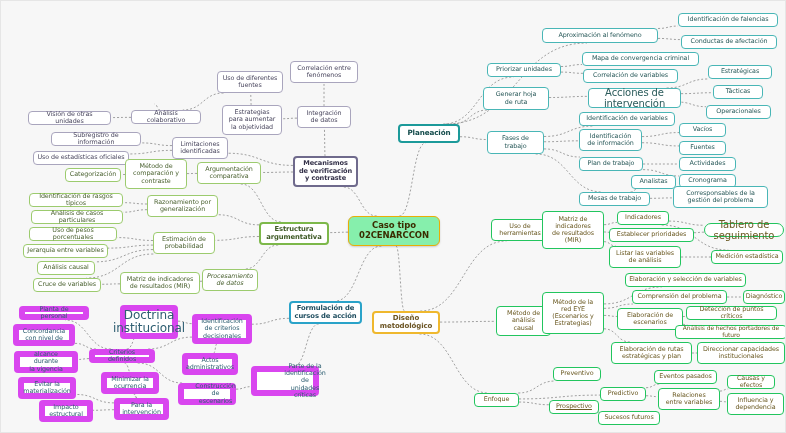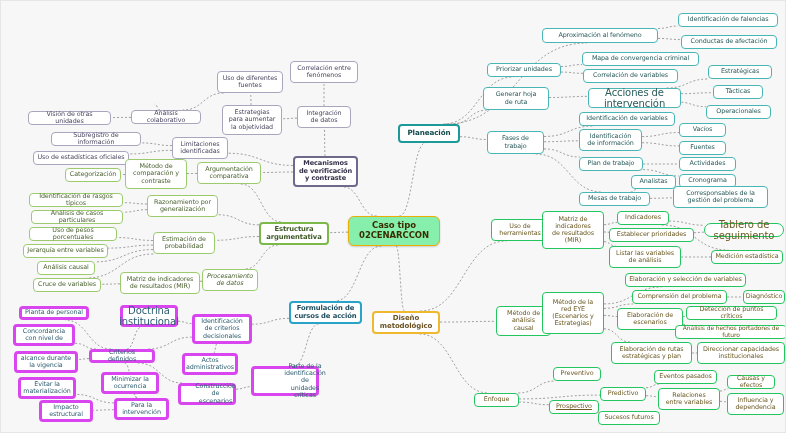--- a/index.html
+++ b/index.html
@@ -34,21 +34,21 @@
     box-shadow:0 1px 2px rgba(0,0,0,.18);
   }
   .n-teal{border:1px solid #49b6b6;color:#2b5b5b;}
   .n-teal-main{border:2px solid #1c9a9a;color:#134b4b;font-weight:bold;}
   .n-yellow{border:1px solid #22c55e;color:#6b5a23;}
   .n-yellow-main{border:2px solid #efb82e;color:#6b5423;font-weight:bold;}
   .n-green{border:1px solid #9ccb6e;color:#4c6332;}
   .n-green-main{border:2px solid #7db84a;color:#3f5a26;font-weight:bold;}
   .n-gray{border:1px solid #a9a5bd;color:#4c4960;}
   .n-gray-main{border:2px solid #6f6a8c;color:#35324a;font-weight:bold;}
-  .n-blue{border:3px solid #d946ef;color:#2f5f72;}
+  .n-blue{border:6px solid #d946ef;color:#2f5f72;}
   .n-blue-main{border:2px solid #2aa3c9;color:#1d4c5e;font-weight:bold;}
 </style>
 </head>
 <body>
 
 <div id="canvas">
   <svg id="edges" viewBox="0 0 786 433" preserveAspectRatio="none">
       <path d="M 398.38461538461536 215 C 411.48717948717945 215, 411.48717948717945 142, 424.5897435897436 142" fill="none" stroke="#8a8a8a" stroke-width="0.8" stroke-dasharray="2,2"></path>
       <path d="M 394.9672131147541 245 C 399.2295081967213 245, 399.2295081967213 310, 403.4918032786885 310" fill="none" stroke="#8a8a8a" stroke-width="0.8" stroke-dasharray="2,2"></path>
       <path d="M 375.7310924369748 215 C 359.0378151260504 215, 359.0378151260504 186, 342.34453781512605 186" fill="none" stroke="#8a8a8a" stroke-width="0.8" stroke-dasharray="2,2"></path>
@@ -263,21 +263,21 @@
 de criterios
 decisionales</div>
     <div class="node n-blue" style="left: 250px; top: 365px; width: 68px; height: 30px; font-size: 6.4px; padding-left: 43px;">Parte de la
 identificación de
 unidades críticas</div>
     <div class="node n-blue" style="left: 181px; top: 352px; width: 56px; height: 22px; font-size: 6.4px;">Actos
 administrativos</div>
     <div class="node n-blue" style="left: 177px; top: 382px; width: 58px; height: 22px; font-size: 6.4px; padding-left: 20px;">Construcción
 de escenarios</div>
     <div class="node n-blue" style="left: 88px; top: 348px; width: 66px; height: 14px; font-size: 6.4px;">Criterios definidos</div>
-    <div class="node n-blue" style="left: 119px; top: 304px; width: 58px; height: 22px; font-size: 10px;">Doctrina
+    <div class="node n-blue" style="left: 119px; top: 304px; width: 58px; height: 34px; font-size: 12px;">Doctrina
 institucional</div>
     <div class="node n-blue" style="left: 18px; top: 305px; width: 70px; height: 14px; font-size: 6.4px;">Planta de personal</div>
     <div class="node n-blue" style="left: 12px; top: 323px; width: 62px; height: 22px; font-size: 6.4px;">Concordancia
 con nivel de</div>
     <div class="node n-blue" style="left: 13px; top: 350px; width: 64px; height: 22px; font-size: 6.4px;">alcance durante
 la vigencia</div>
     <div class="node n-blue" style="left: 17px; top: 376px; width: 58px; height: 22px; font-size: 6.4px;">Evitar la
 materialización</div>
     <div class="node n-blue" style="left: 38px; top: 399px; width: 54px; height: 22px; font-size: 6.4px;">Impacto
 estructural</div>

